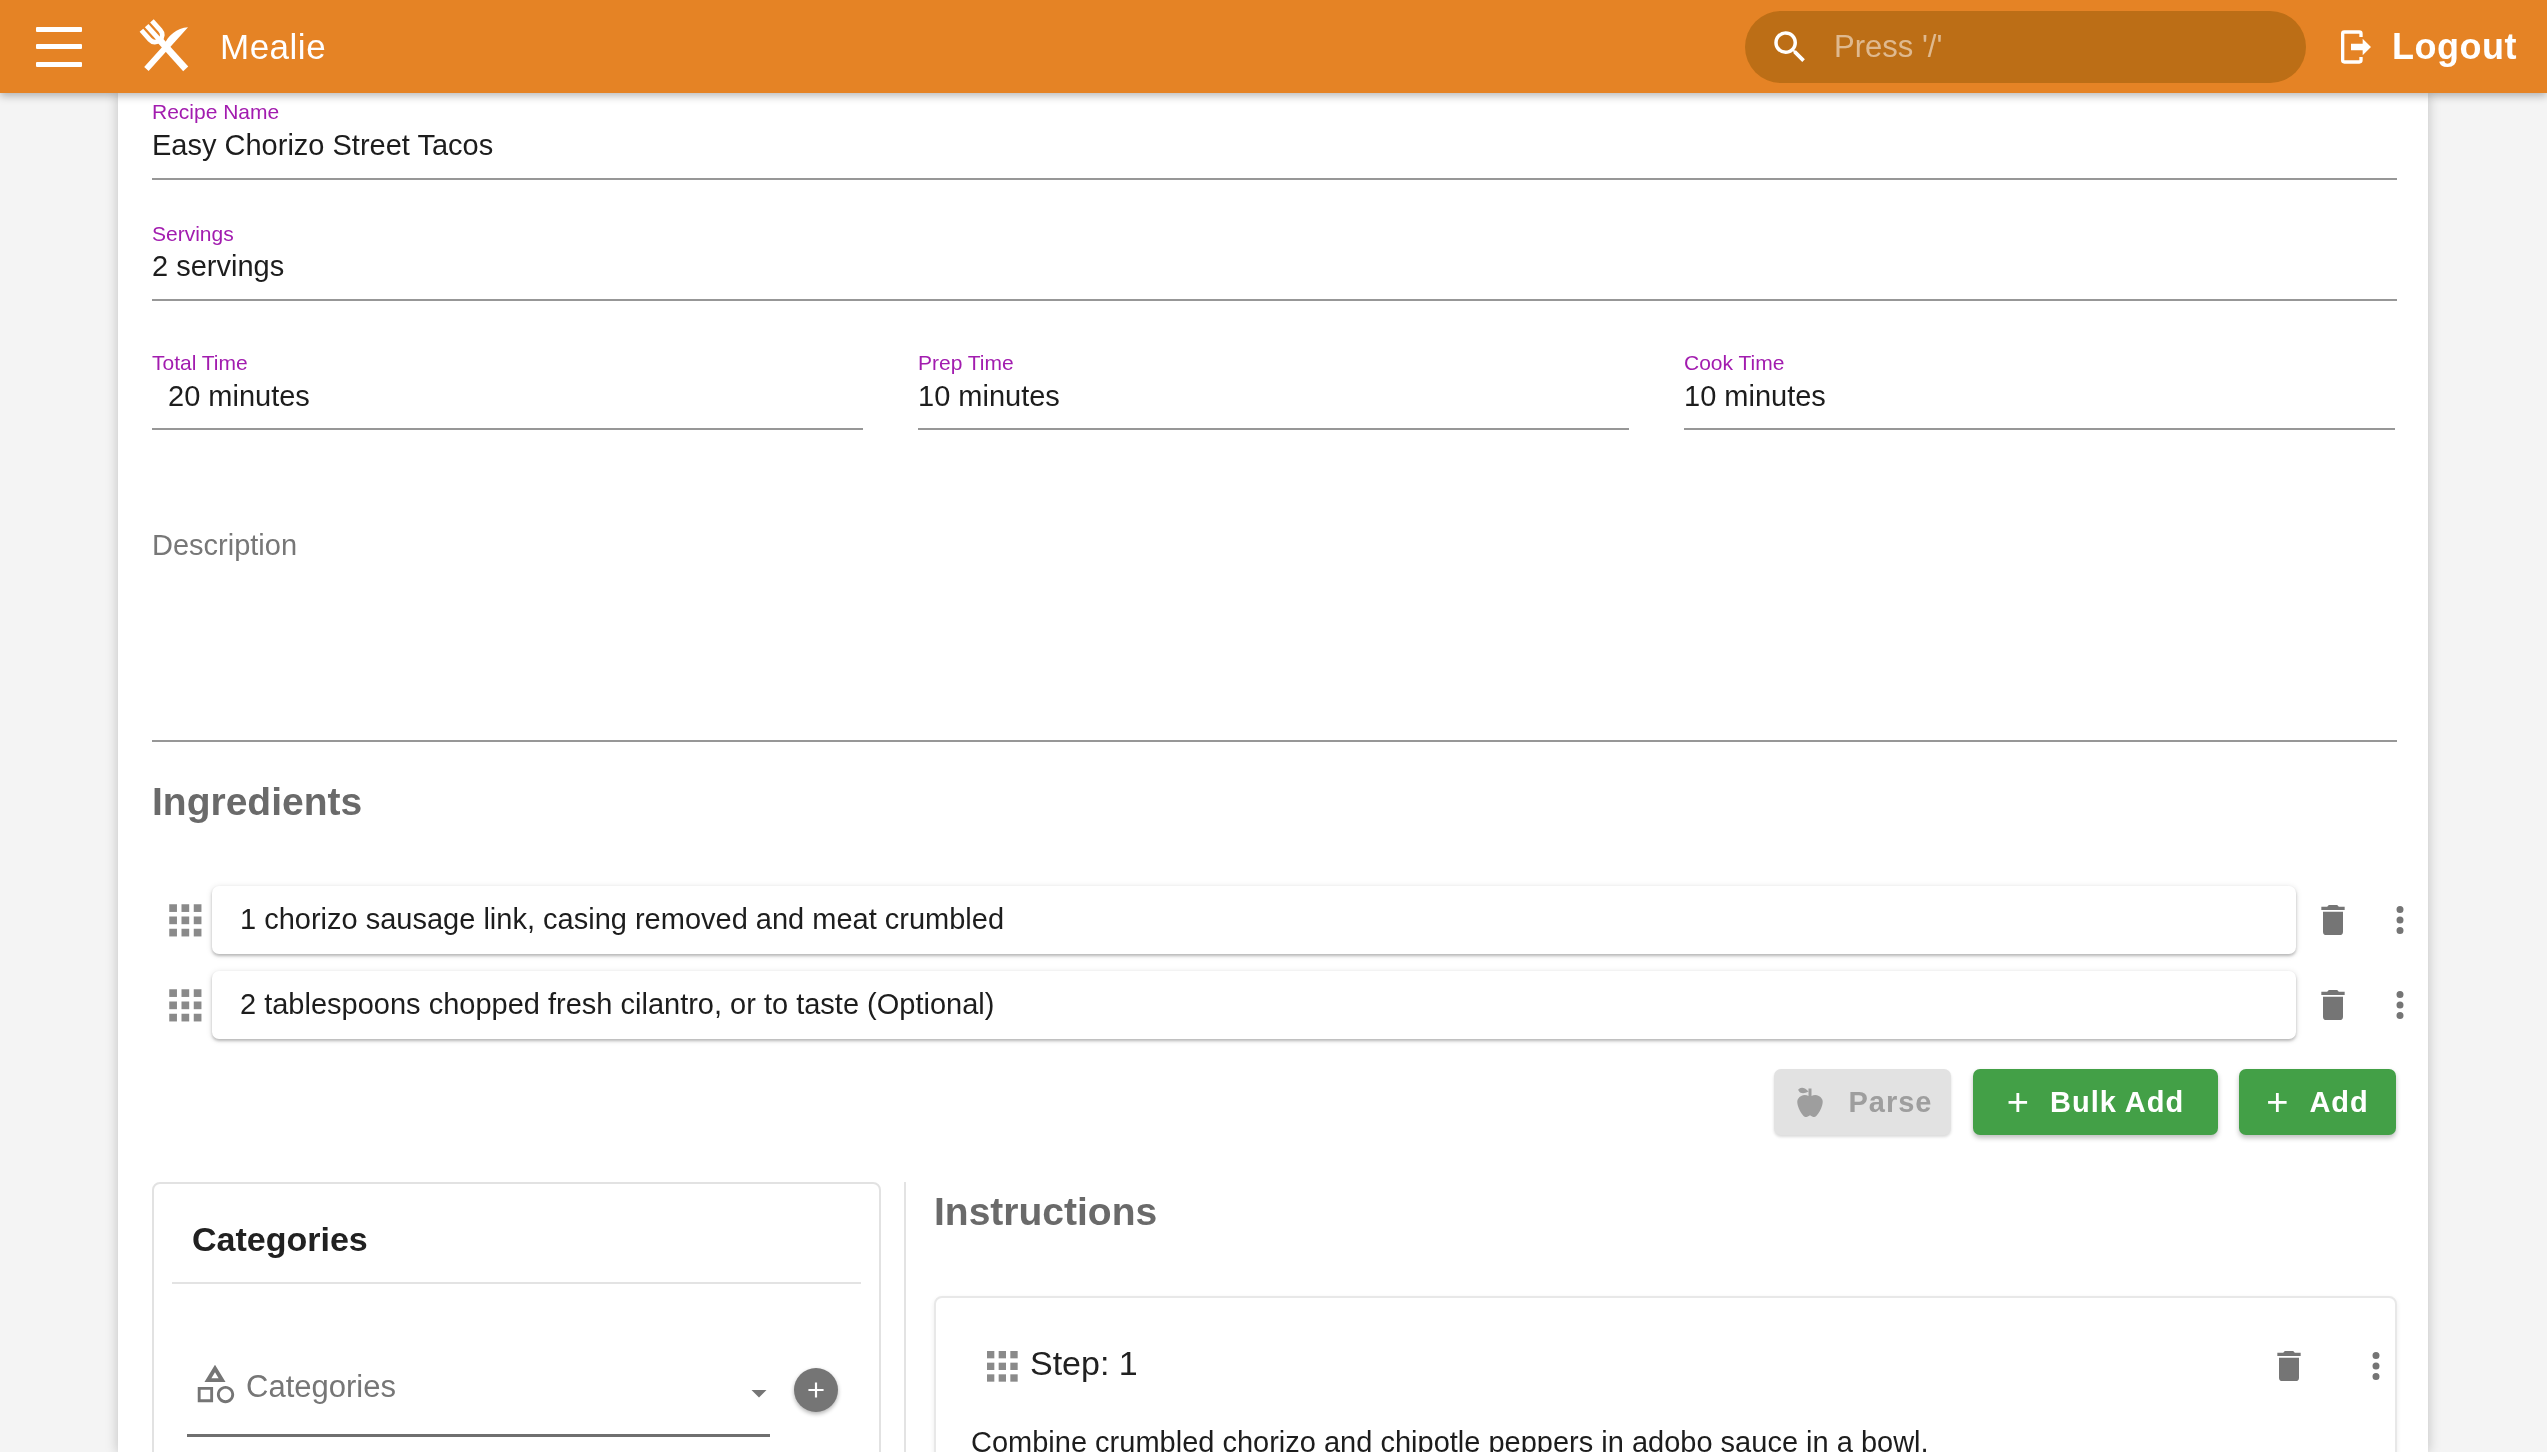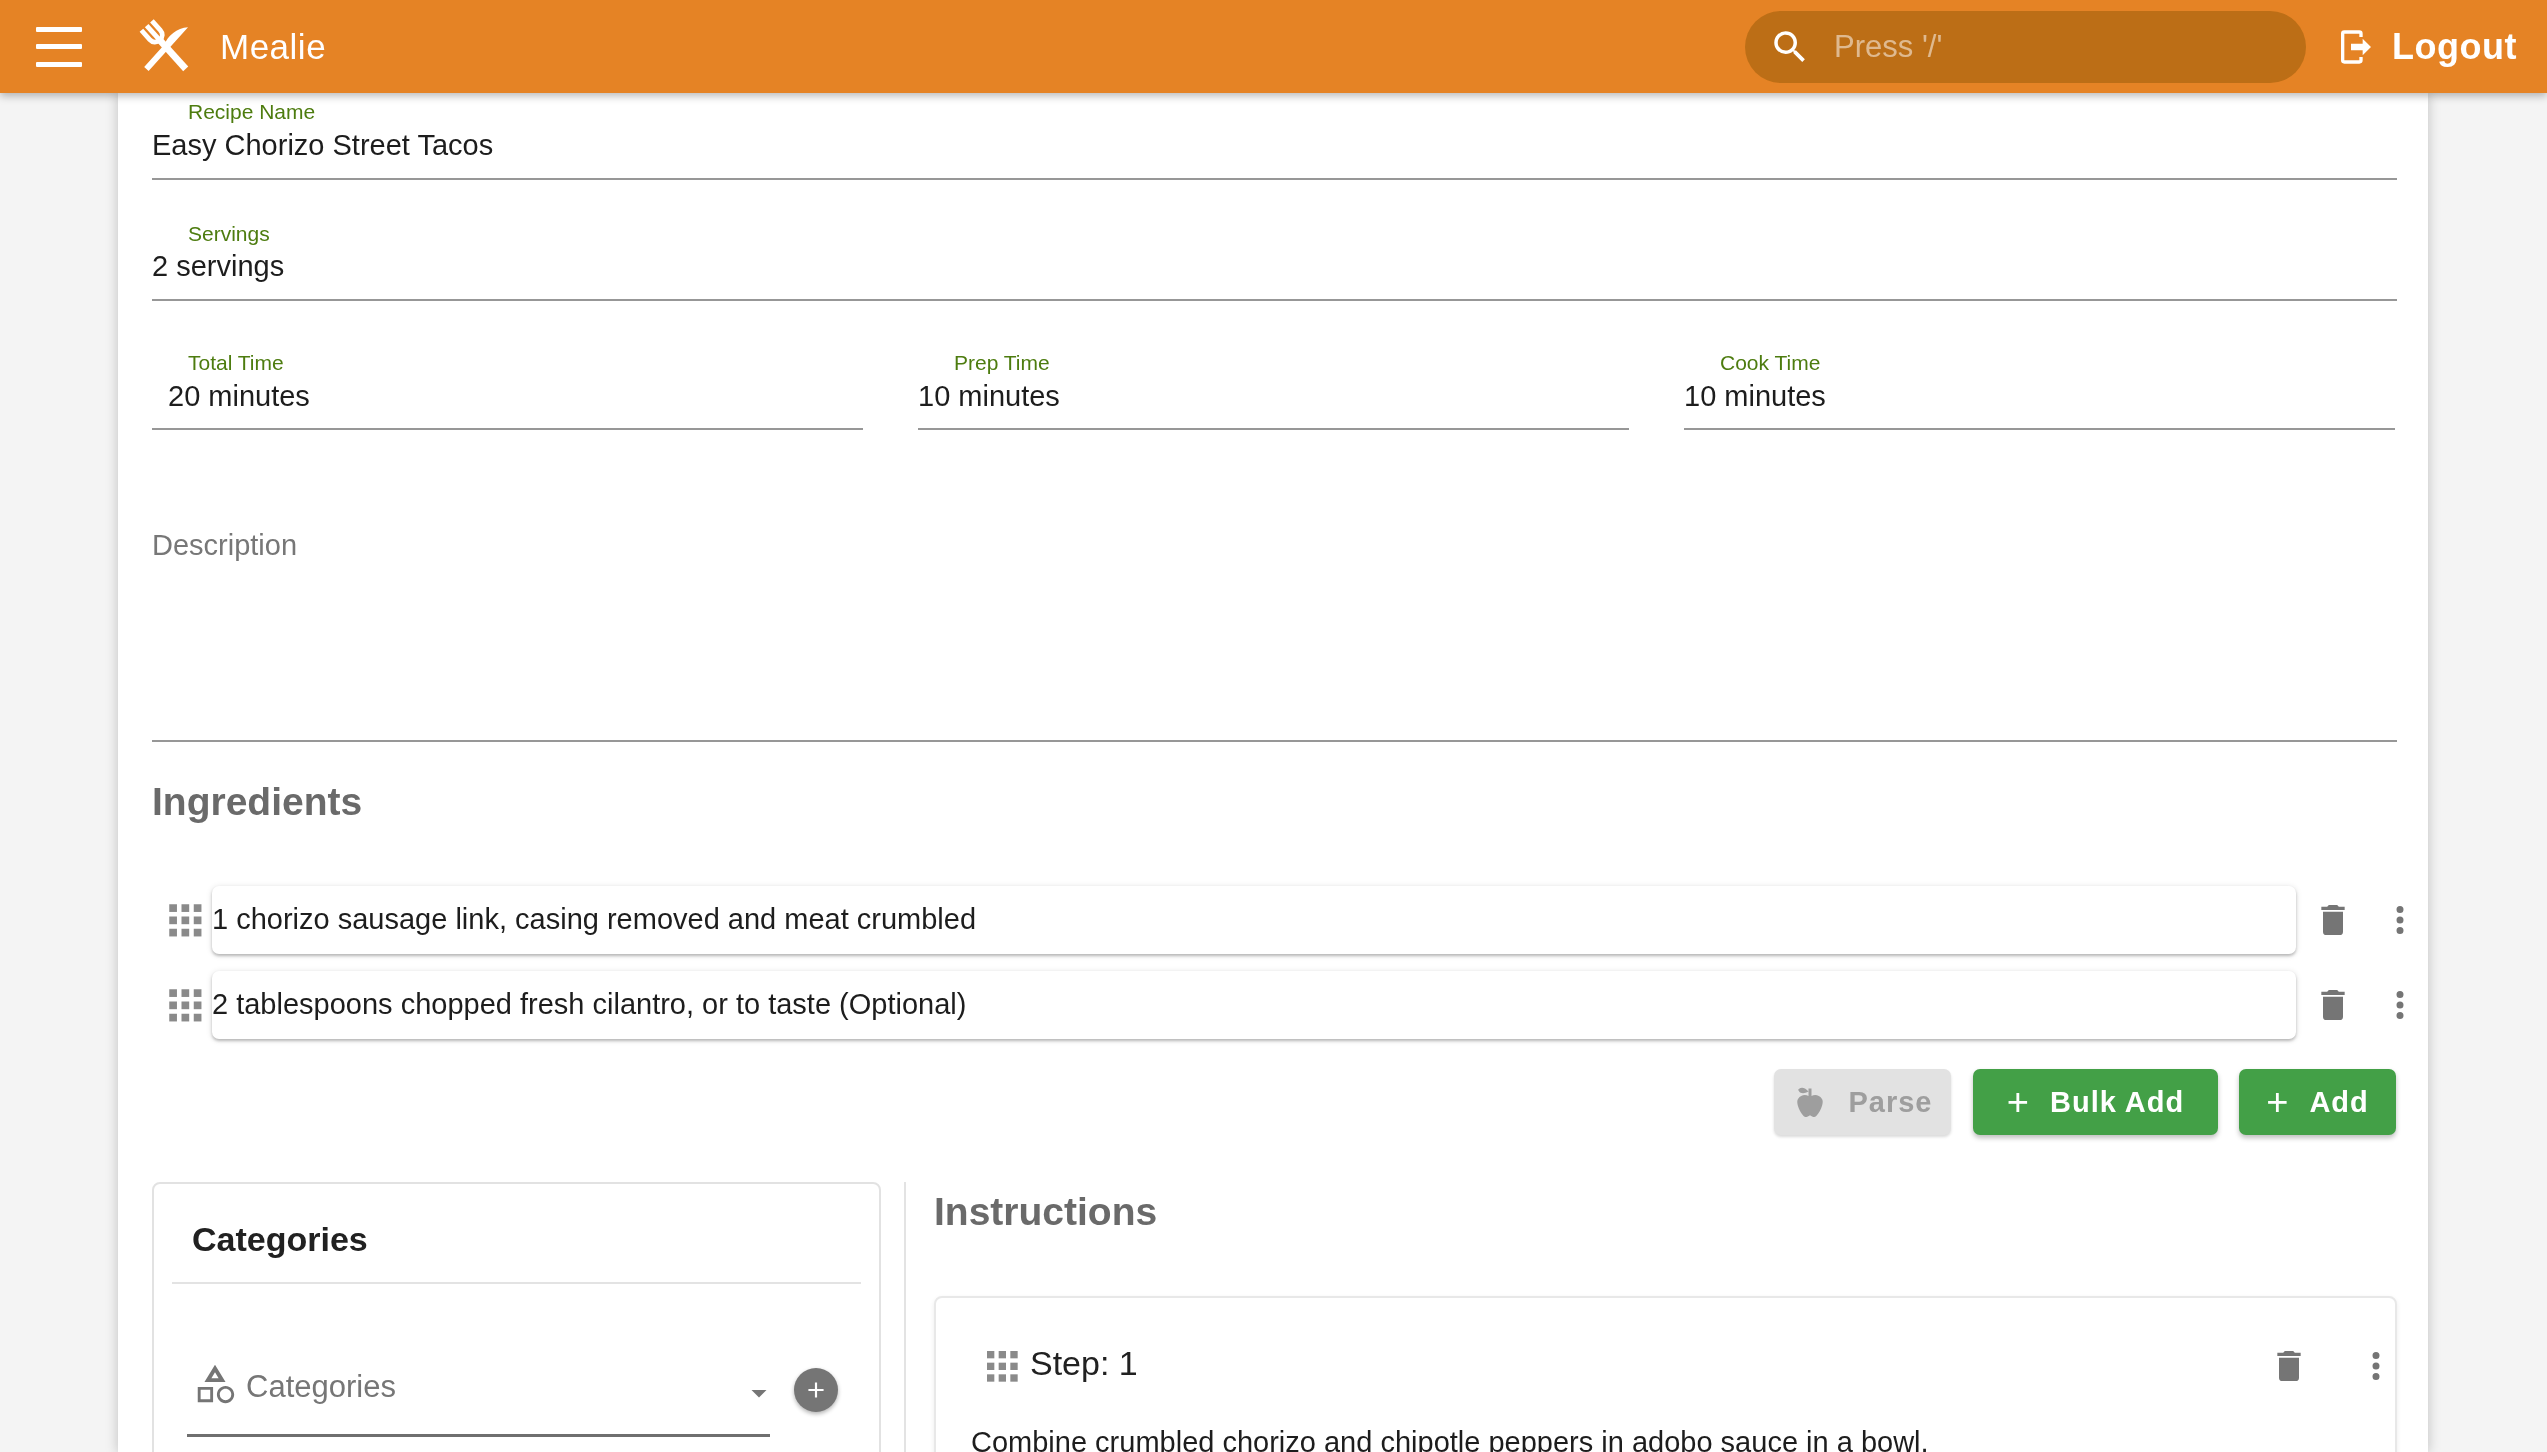--- a/index.html
+++ b/index.html
@@ -34,34 +34,34 @@
   .logout .lbl { font-size: 36px; font-weight: bold; margin-left: 16px; letter-spacing: 0.5px; }
 
   
   .main-card {
     position: absolute; left: 118px; top: 93px; width: 2310px; height: 1360px;
     background: #fff;
     box-shadow: 0 0 12px rgba(0,0,0,0.22);
     overflow: hidden;
   }
   .abs { position: absolute; }
-  .f-label { font-size: 21px; color: #4d7c0f; margin-left: 36px; }
+  .f-label { font-size: 21px; color: #a21caf; }
   .f-value { font-size: 29px; color: #1d1d1d; }
   .underline { height: 2px; background: #979797; }
 
   .section-heading { font-size: 39px; font-weight: bold; color: #6a6a6a; }
 
   
   .ing-row { position: absolute; left: 0; width: 2310px; height: 68px; }
   .ing-card {
     position: absolute; left: 94px; top: 0; width: 2084px; height: 68px;
     background: #fff; border-radius: 7px;
     box-shadow: 0 2px 3px rgba(0,0,0,0.22), 0 1px 6px rgba(0,0,0,0.13);
     font-size: 29px; color: #1d1d1d; line-height: 66px;
-    white-space: nowrap; overflow: hidden;
+    padding-left: 28px; white-space: nowrap; overflow: hidden;
   }
   .icon-btn { position: absolute; top: 50%; transform: translateY(-50%); cursor: pointer; line-height: 0; }
 
   
   .btn {
     position: absolute; top: 0; height: 66px; border-radius: 7px;
     display: flex; align-items: center; justify-content: center;
     font-size: 29px; font-weight: bold; letter-spacing: 1px; cursor: pointer;
     box-shadow: 0 3px 5px rgba(0,0,0,0.25);
   }

